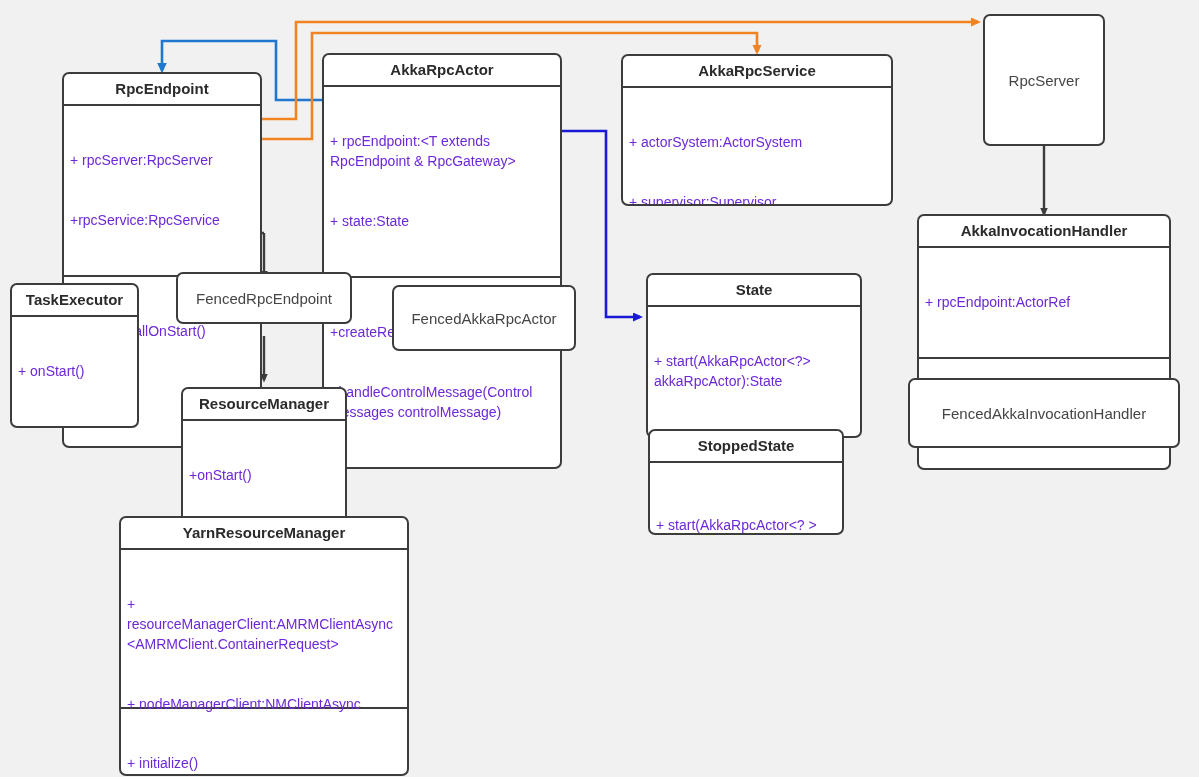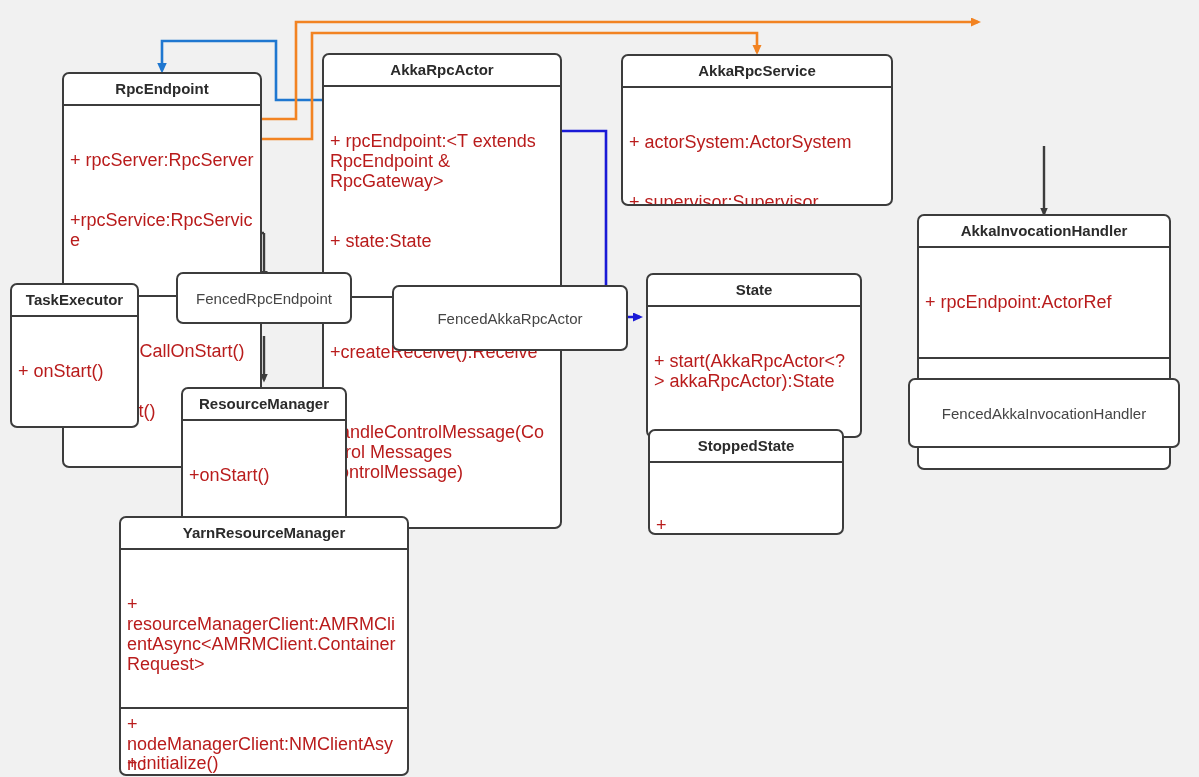--- a/index.html
+++ b/index.html
@@ -29,23 +29,23 @@
     padding:6px 4px 7px 4px;
     line-height:17px;
     color:#2b2b2b;
     border-radius:12px;
   }
   .uml .sep{
     height:0;border-top:2px solid #3c3c3c;
   }
   .uml .compartment{
     padding:4px 6px 5px 6px;
-    font-size:18px;
+    font-size:14px;
     line-height:20px;
-    color:#b91c1c;
+    color:#6d28d9;
     word-wrap:break-word;
     white-space:pre-wrap;
   }
   .uml.plain{
     display:flex;align-items:center;justify-content:center;
     font-size:15px;color:#454545;text-align:center;
   }
   .uml .compartment .row{display:block;}
 </style>
 </head>
@@ -147,20 +147,23 @@
   <div class="uml" style="left:621px;top:54px;width:272px;height:152px;">
     <div class="title">AkkaRpcService</div>
     <div class="sep"></div>
     <div class="compartment">
       <span class="row">+ actorSystem:ActorSystem</span>
       <span class="row">+ supervisor:Supervisor</span>
     </div>
 
   </div>
 
+  <div class="uml plain" style="left:983px;top:14px;width:122px;height:132px;">
+    <span>RpcServer</span>
+  </div>
 
   <div class="uml" style="left:917px;top:214px;width:254px;">
     <div class="title">AkkaInvocationHandler</div>
     <div class="sep"></div>
     <div class="compartment">
       <span class="row">+ rpcEndpoint:ActorRef</span>
     </div>
     <div class="sep"></div>
     <div class="compartment">
       <span class="row">+start()</span>
@@ -198,21 +201,21 @@
       <span class="row">+ resourceManagerClient:AMRMClientAsync&lt;AMRMClient.ContainerRequest&gt;</span>
       <span class="row">+ nodeManagerClient:NMClientAsync</span>
     </div>
     <div class="sep"></div>
     <div class="compartment">
       <span class="row">+ initialize()</span>
       
     </div>
   </div>
 
-  <div class="uml plain" style="left:392px;top:285px;width:236px;height:66px;">
+  <div class="uml plain" style="left:392px;top:285px;width:184px;height:66px;">
     <span>FencedAkkaRpcActor</span>
   </div>
 
   <div class="uml" style="left:646px;top:273px;width:216px;">
     <div class="title">State</div>
     <div class="sep"></div>
     <div class="compartment">
       <span class="row">+ start(AkkaRpcActor&lt;?&gt; akkaRpcActor):State</span>
     </div>
   </div>

